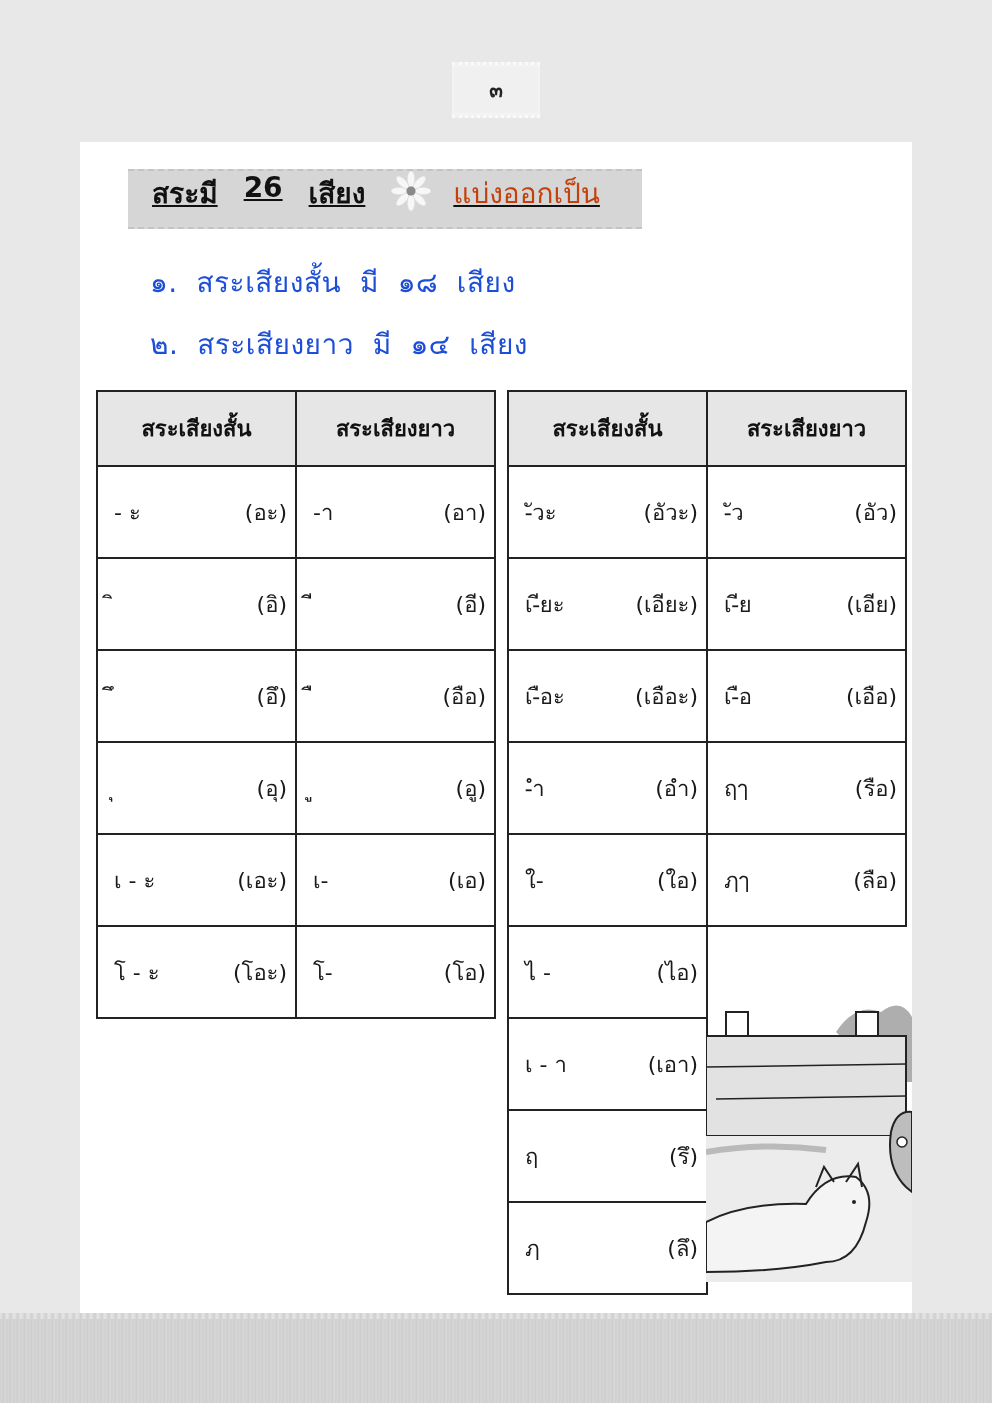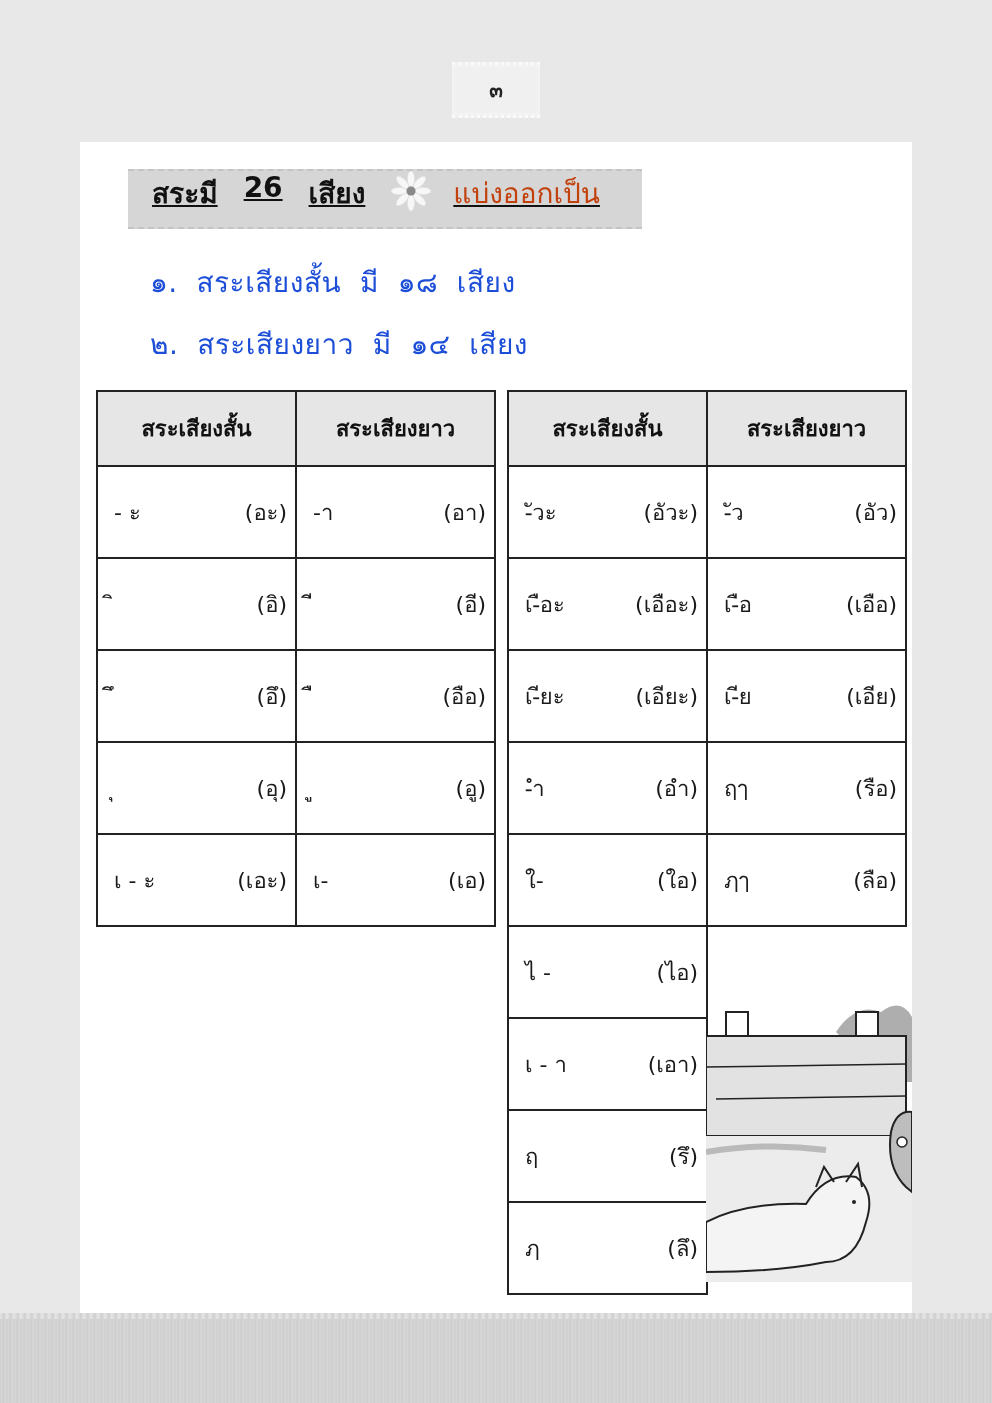--- a/index.html
+++ b/index.html
@@ -186,20 +186,34 @@
               <span class="read">(เอะ)</span>
             </div>
           </td>
         <td>
             <div class="cell">
               <span class="sym">เ-</span>
               <span class="read">(เอ)</span>
             </div>
           </td>
       </tr>
+      <tr>
+        <td>
+            <div class="cell">
+              <span class="sym">โ - ะ</span>
+              <span class="read">(โอะ)</span>
+            </div>
+          </td>
+        <td>
+            <div class="cell">
+              <span class="sym">โ-</span>
+              <span class="read">(โอ)</span>
+            </div>
+          </td>
+      </tr>
     </tbody>
   </table>
 
   <table class="vowels right" style="border:none;">
     <thead>
       <tr>
         <th>สระเสียงสั้น</th>
         <th>สระเสียงยาว</th>
       </tr>
     </thead>
@@ -214,42 +228,42 @@
         <td>
             <div class="cell">
               <span class="sym">-ัว</span>
               <span class="read">(อัว)</span>
             </div>
           </td>
       </tr>
       <tr>
         <td>
             <div class="cell">
+              <span class="sym">เ-ียะ</span>
+              <span class="read">(เอียะ)</span>
+            </div>
+          </td>
+        <td>
+            <div class="cell">
+              <span class="sym">เ-ีย</span>
+              <span class="read">(เอีย)</span>
+            </div>
+          </td>
+      </tr>
+      <tr>
+        <td>
+            <div class="cell">
               <span class="sym">เ-ือะ</span>
               <span class="read">(เอือะ)</span>
             </div>
           </td>
         <td>
             <div class="cell">
               <span class="sym">เ-ือ</span>
               <span class="read">(เอือ)</span>
-            </div>
-          </td>
-      </tr>
-      <tr>
-        <td>
-            <div class="cell">
-              <span class="sym">เ-ียะ</span>
-              <span class="read">(เอียะ)</span>
-            </div>
-          </td>
-        <td>
-            <div class="cell">
-              <span class="sym">เ-ีย</span>
-              <span class="read">(เอีย)</span>
             </div>
           </td>
       </tr>
       <tr>
         <td>
             <div class="cell">
               <span class="sym">-ำ</span>
               <span class="read">(อำ)</span>
             </div>
           </td>

